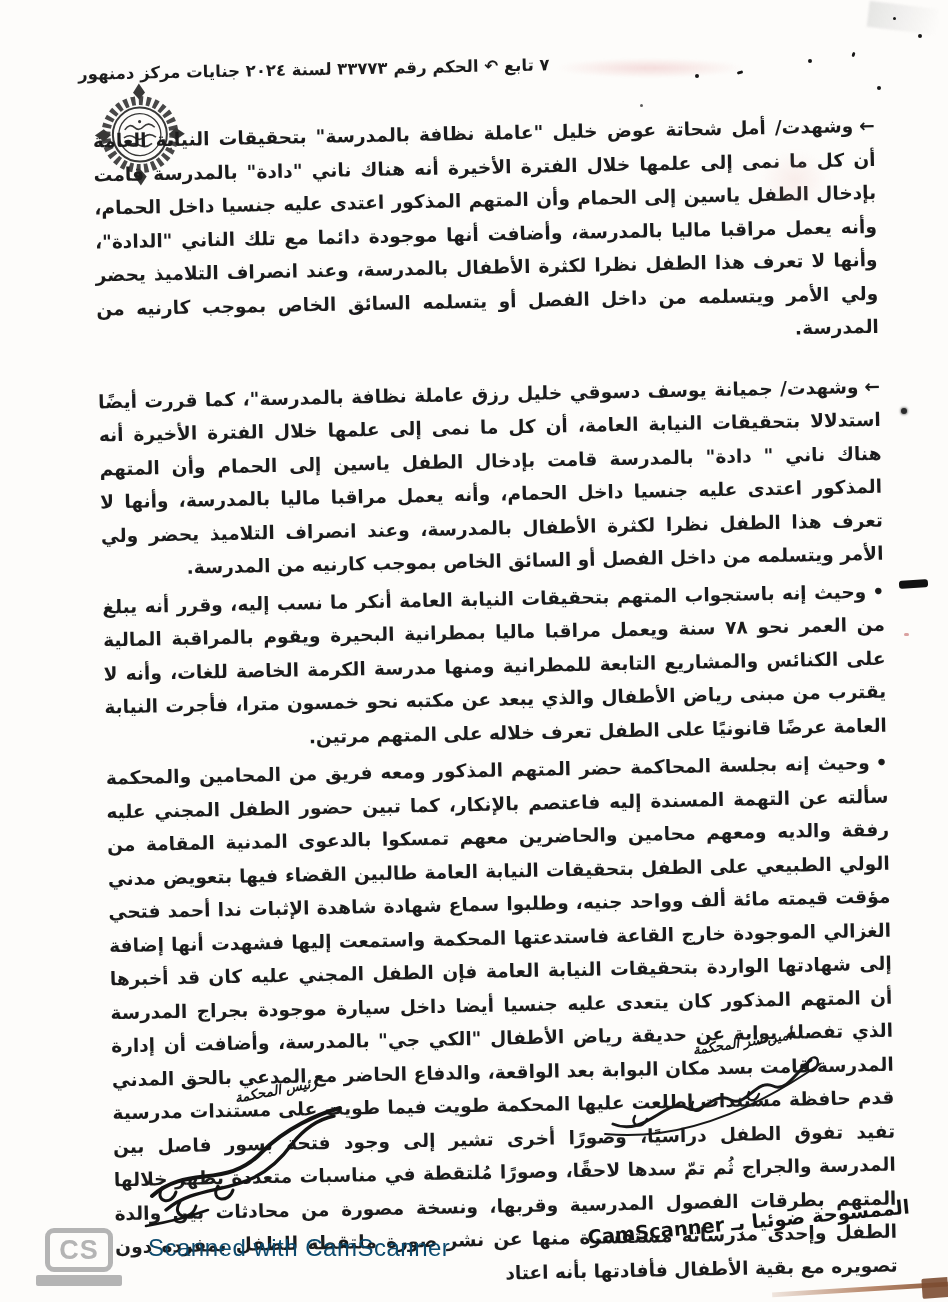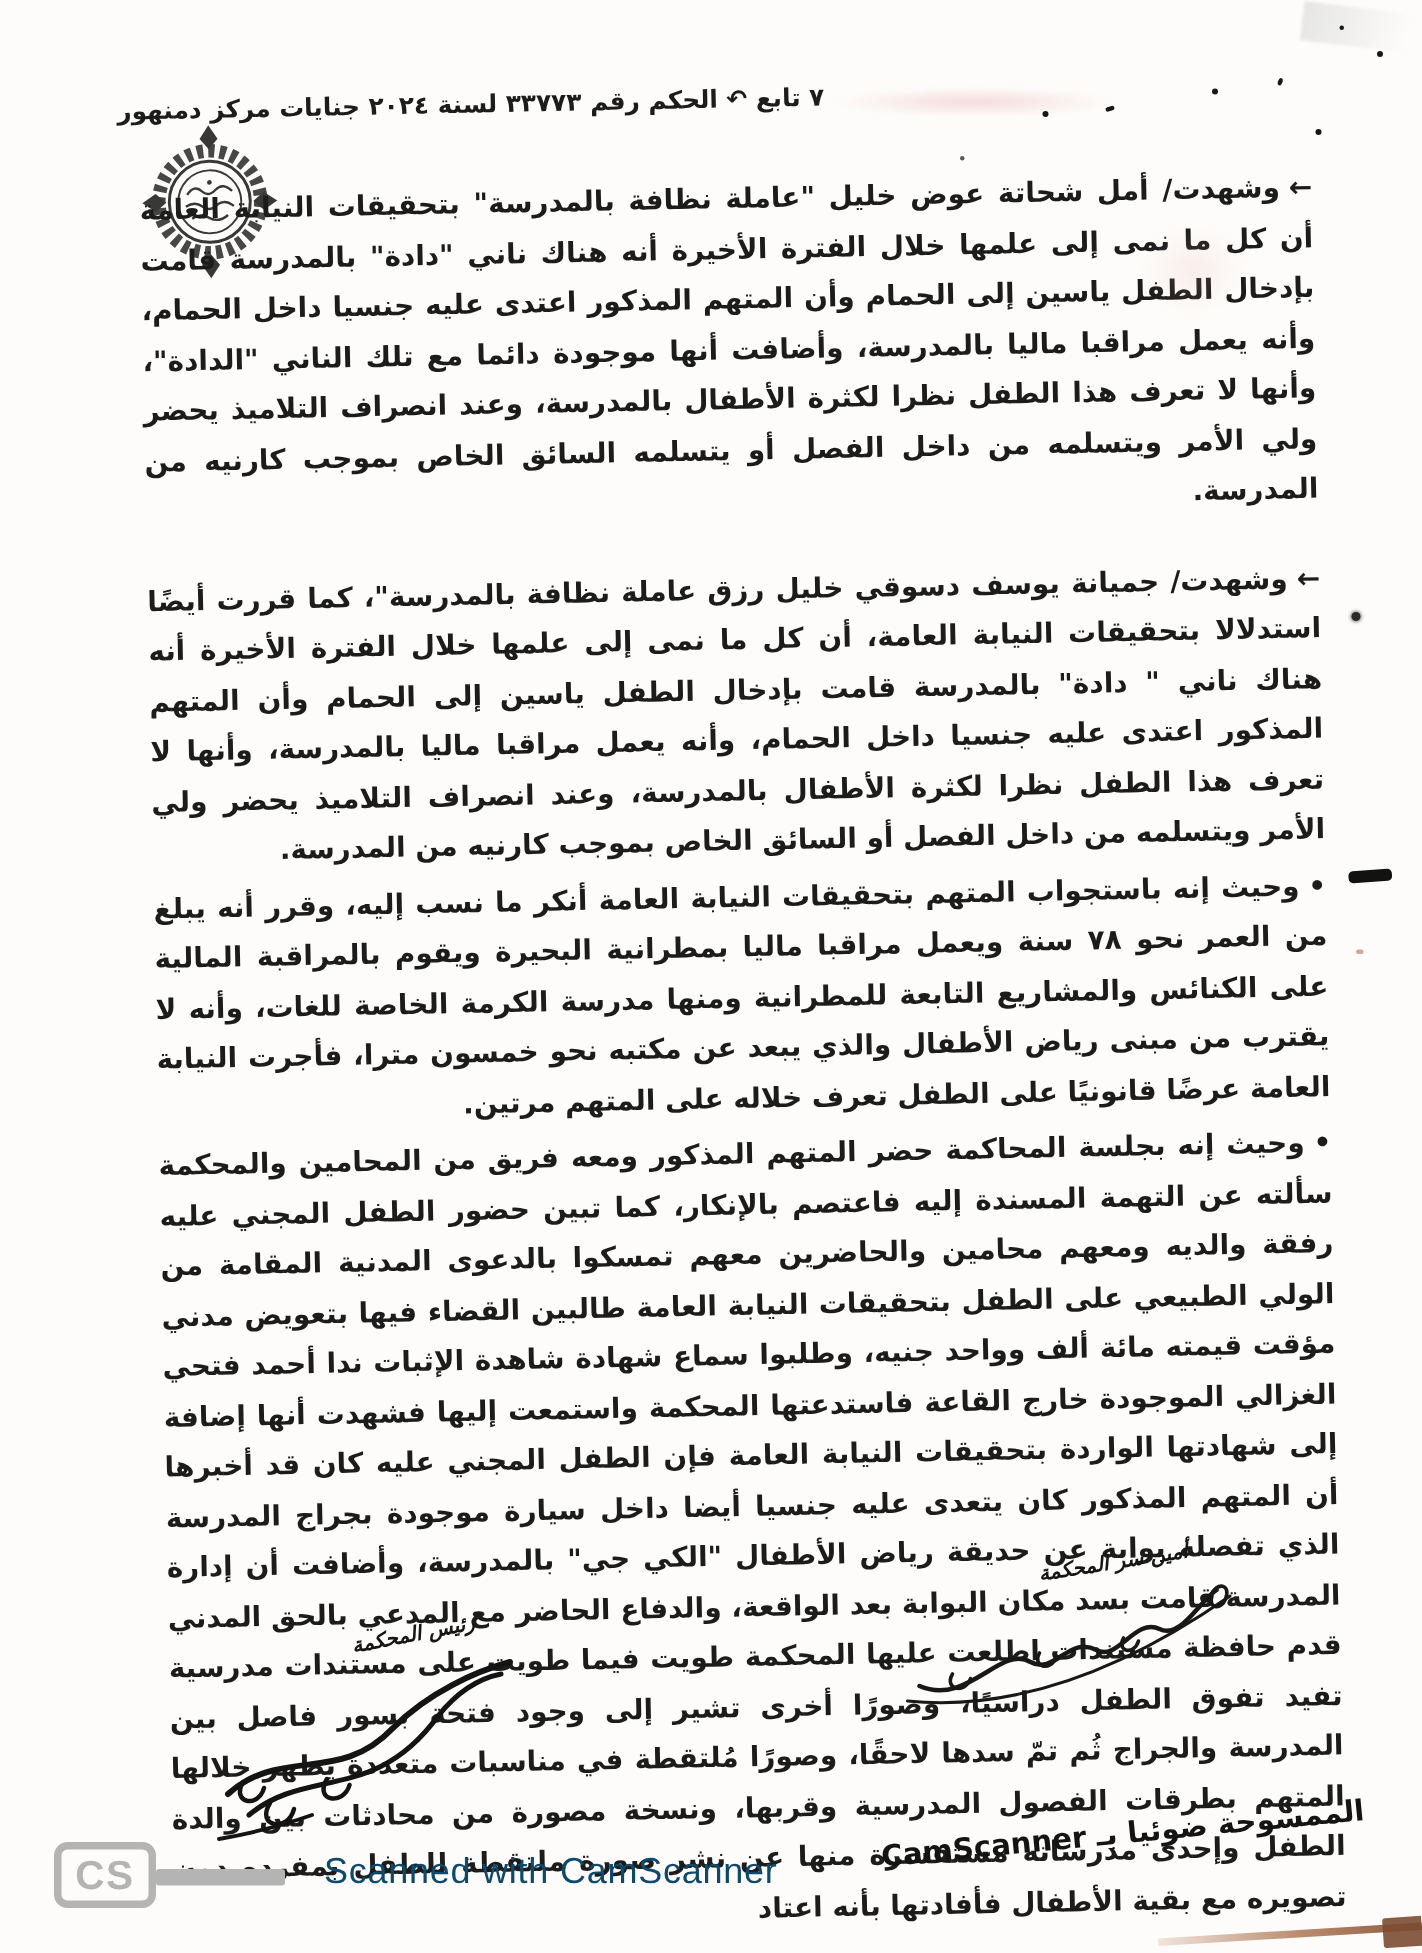--- a/index.html
+++ b/index.html
@@ -67,21 +67,21 @@
   .edge-dot{left:901px;top:408px;width:6px;height:6px;background:#2a2a2a;border-radius:50%;
     box-shadow:0 0 2px 1px rgba(40,40,40,.45);}
   .edge-red{left:904px;top:633px;width:5px;height:3px;background:rgba(190,85,85,.55);border-radius:2px;}
   .corner-line{left:772px;top:1287px;width:176px;height:5px;
     background:linear-gradient(90deg,rgba(186,138,110,.2),#b98a6e 55%,#8a5a3c);
     transform:rotate(-3.5deg);}
   .corner-blob{left:922px;top:1278px;width:26px;height:20px;background:#7c4c32;
     transform:rotate(-4deg);border-radius:2px 0 0 2px;opacity:.9;}
   
   .footer-left{position:absolute;left:36px;top:1228px;display:flex;align-items:flex-start;}
-  .cs-logo{display:flex;flex-direction:row;align-items:center;margin-right:26px;}
+  .cs-logo{display:flex;flex-direction:column;align-items:center;margin-right:26px;}
   .cs-box{
     width:58px;height:34px;border:5px solid #b4b4b4;border-radius:9px;
     display:flex;align-items:center;justify-content:center;
     font-size:27px;font-weight:bold;color:#b4b4b4;letter-spacing:1px;
     font-family:"Liberation Sans",sans-serif;
   }
   .cs-bar{width:86px;height:11px;background:#b4b4b4;border-radius:2px;margin-top:3px;}
   .scanned-text{
     font-family:Liberation Sans, sans-serif;
     font-size:24px;color:#0c4a6e;letter-spacing:.5px;margin-top:6px;

